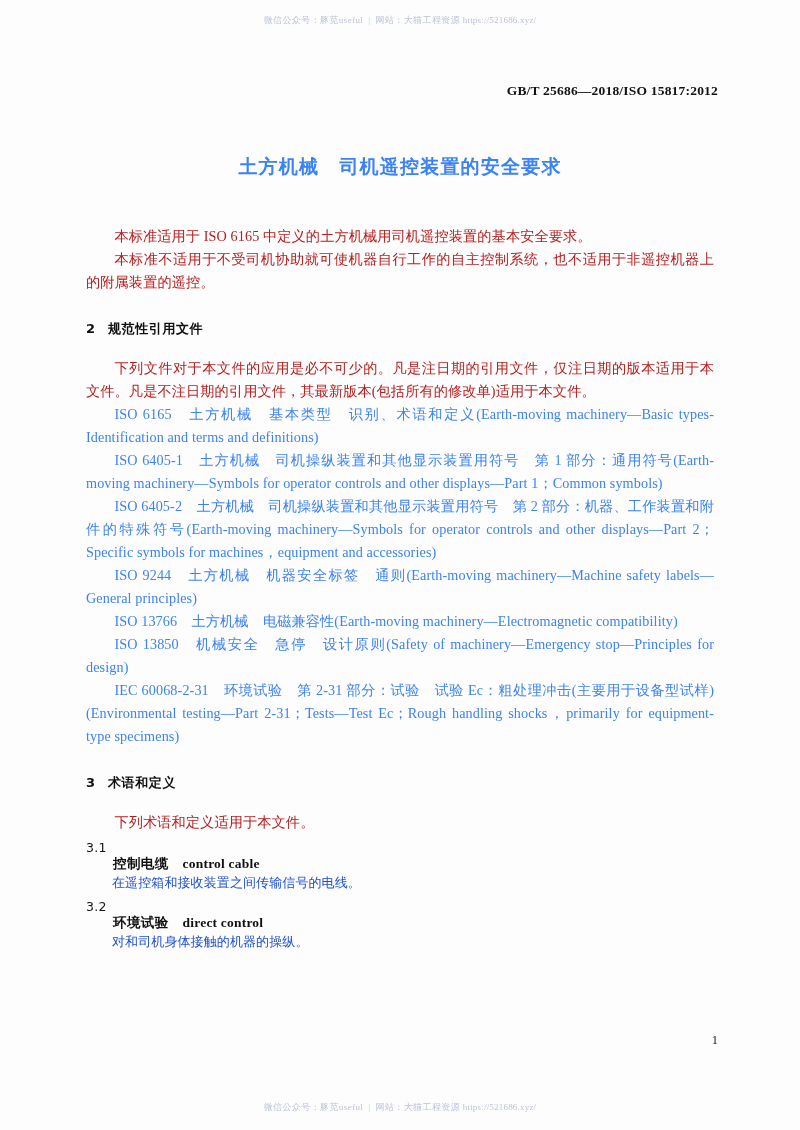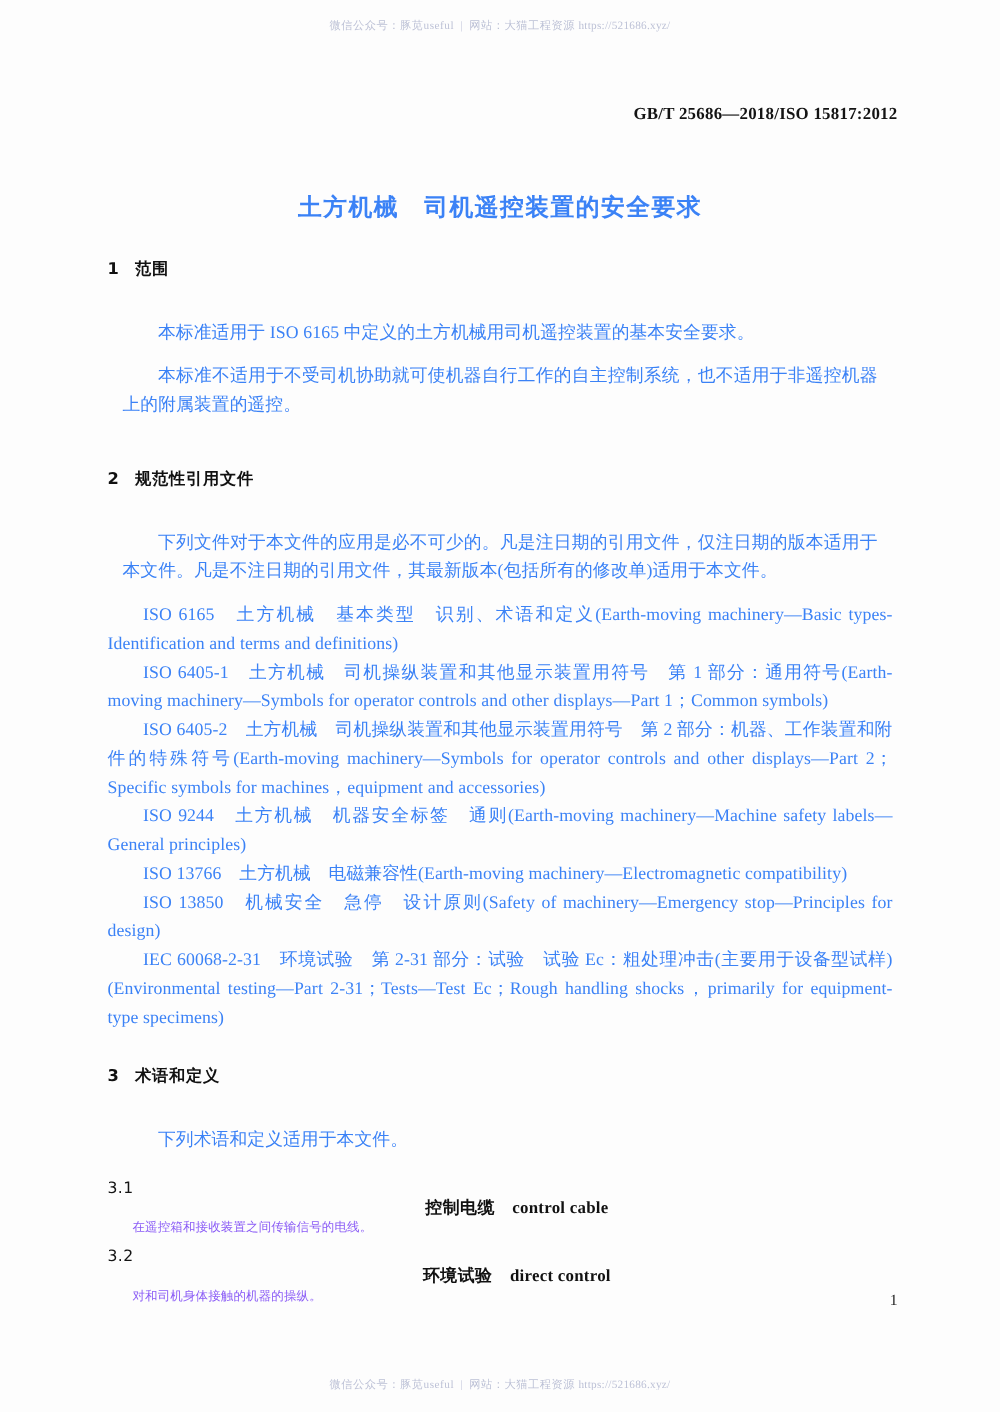--- a/index.html
+++ b/index.html
@@ -84,22 +84,22 @@
     white-space: nowrap;
   }
   .clause-head .num {
     display: inline-block;
     min-width: 22px;
   }
 
   .para {
     font-size: 14.2px;
     line-height: 1.62;
-    color: #3b82f6;
-    margin: 12px;
+    color: #b91c1c;
+    margin: 0;
     text-align: justify;
     text-justify: inter-ideograph;
     letter-spacing: 0.1px;
   }
   .para.indent { text-indent: 2em; }
 
   
   .ref-entry {
     font-size: 14.2px;
     line-height: 1.62;
@@ -118,32 +118,31 @@
     margin: 0;
     letter-spacing: 0.3px;
   }
   .term-name {
     font-family: "DejaVu Sans", "Liberation Sans", sans-serif;
     font-size: 13.5px;
     font-weight: bold;
     color: #111;
     margin: 0 0 0 2em;
     letter-spacing: 0.4px;
-    text-align: center;
   }
   .term-name .term-en {
     font-family: "Liberation Serif", "DejaVu Serif", serif;
     font-weight: bold;
     margin-left: 14px;
     letter-spacing: 0.2px;
   }
   .term-def {
-    font-size: 10px;
+    font-size: 13px;
     line-height: 1.6;
-    color: #8b5cf6;
+    color: #1d4ed8;
     margin: 0 0 0 2em;
     letter-spacing: 0.1px;
   }
 
   .sp-xs { height: 6px; }
   .sp-m  { height: 19px; }
   .sp-l  { height: 26px; }
 
   .page-number {
     position: absolute;
@@ -165,23 +164,20 @@
   </div>
 
   <div class="running-head">GB/T 25686—2018/ISO 15817:2012</div>
 
   <div class="content">
 
     <h1 class="doc-title">土方机械　司机遥控装置的安全要求</h1>
 
     <div class="sp-l"></div>
 
-    <p class="clause-head">
-      <span class="num">1</span><span>范围</span>
-    </p>
     <div class="sp-m"></div>
     <p class="para indent">本标准适用于 ISO 6165 中定义的土方机械用司机遥控装置的基本安全要求。</p>
     <p class="para indent">本标准不适用于不受司机协助就可使机器自行工作的自主控制系统，也不适用于非遥控机器上的附属装置的遥控。</p>
 
     <div class="sp-l"></div>
 
     <p class="clause-head">
       <span class="num">2</span><span>规范性引用文件</span>
     </p>
     <div class="sp-m"></div>

